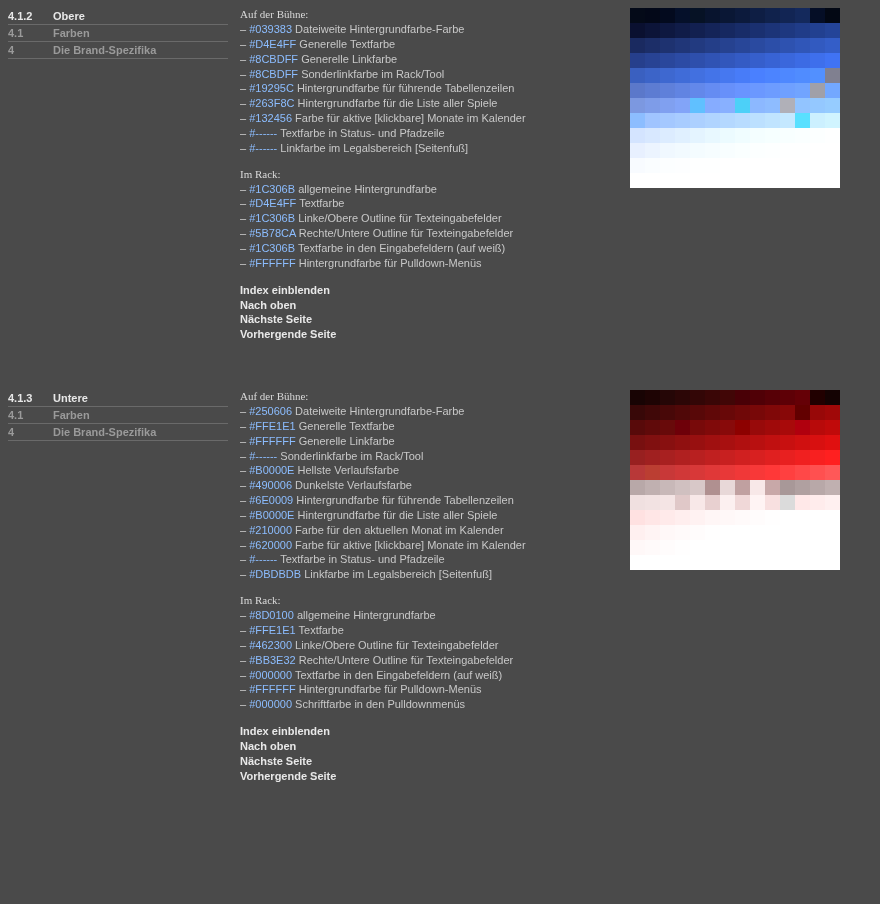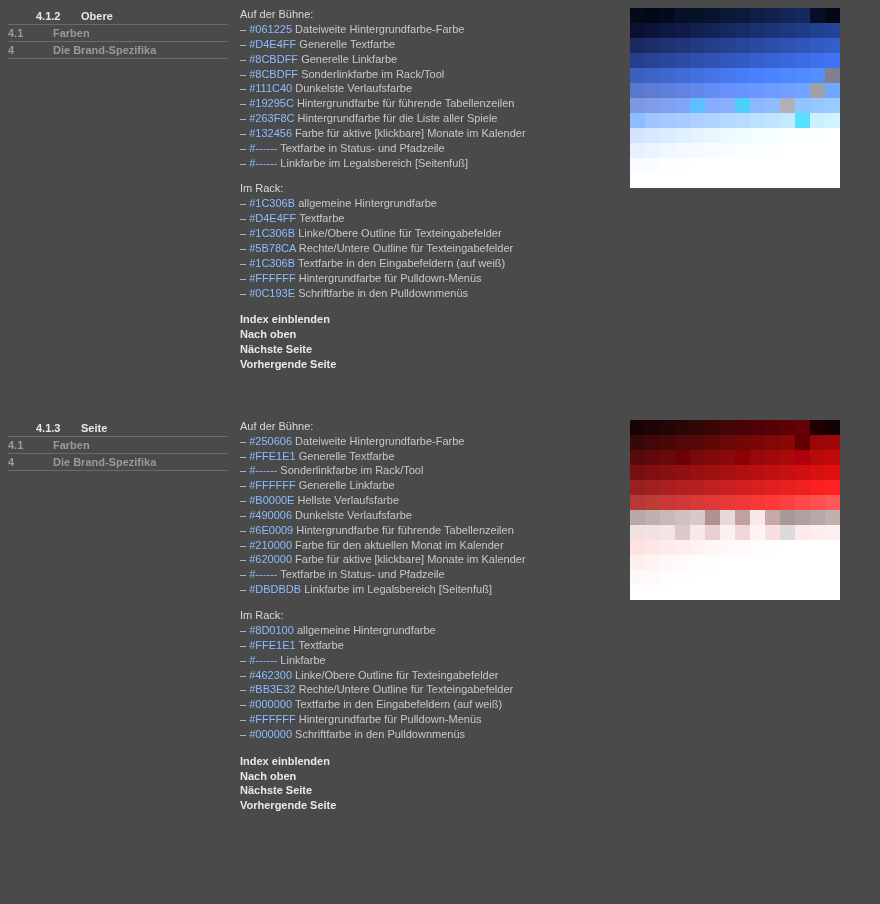--- a/index.html
+++ b/index.html
@@ -27,37 +27,37 @@
   .sidebar-row.bordered {
     border-bottom: 1px solid #6a6a6a;
   }
   .side-num {
     width: 45px;
     color: #9a9a9a;
     font-weight: bold;
   }
   .side-num.active {
     color: #e8e8e8;
-    margin-left: 28px;
   }
   .side-label {
     color: #9a9a9a;
     font-weight: bold;
   }
   .side-label.active {
     color: #e8e8e8;
   }
   .content {
     width: 390px;
     flex-shrink: 0;
     padding-left: 12px;
   }
   .content .heading {
     color: #d9d9d9;
     margin-bottom: 2px;
+    font-family: Liberation Serif, serif;
   }
   .color-line {
     color: #d0d0d0;
     line-height: 1.35;
   }
   .dash { color: #d0d0d0; }
   .hex { color: #8cbdff; }
   .desc { color: #c8c8c8; }
   .navlinks {
     margin-top: 12px;
@@ -92,39 +92,37 @@
           <span class="side-num">4.1</span>
           <span class="side-label">Farben</span>
         </div>
         <div class="sidebar-row bordered">
           <span class="side-num">4</span>
           <span class="side-label">Die Brand-Spezifika</span>
         </div>
       </div>
       <div class="content">
         <div class="heading">Auf der Bühne:</div>
-        <div class="color-line"><span class="dash">– </span><span class="hex">#061225</span> <span class="desc">Dateiweite Hintergrundfarbe-Farbe</span></div>
+        <div class="color-line"><span class="dash">– </span><span class="hex">#039383</span> <span class="desc">Dateiweite Hintergrundfarbe-Farbe</span></div>
         <div class="color-line"><span class="dash">– </span><span class="hex">#D4E4FF</span> <span class="desc">Generelle Textfarbe</span></div>
         <div class="color-line"><span class="dash">– </span><span class="hex">#8CBDFF</span> <span class="desc">Generelle Linkfarbe</span></div>
         <div class="color-line"><span class="dash">– </span><span class="hex">#8CBDFF</span> <span class="desc">Sonderlinkfarbe im Rack/Tool</span></div>
-        <div class="color-line"><span class="dash">– </span><span class="hex">#111C40</span> <span class="desc">Dunkelste Verlaufsfarbe</span></div>
         <div class="color-line"><span class="dash">– </span><span class="hex">#19295C</span> <span class="desc">Hintergrundfarbe für führende Tabellenzeilen</span></div>
         <div class="color-line"><span class="dash">– </span><span class="hex">#263F8C</span> <span class="desc">Hintergrundfarbe für die Liste aller Spiele</span></div>
         <div class="color-line"><span class="dash">– </span><span class="hex">#132456</span> <span class="desc">Farbe für aktive [klickbare] Monate im Kalender</span></div>
         <div class="color-line"><span class="dash">– </span><span class="hex">#------</span> <span class="desc">Textfarbe in Status- und Pfadzeile</span></div>
         <div class="color-line"><span class="dash">– </span><span class="hex">#------</span> <span class="desc">Linkfarbe im Legalsbereich [Seitenfuß]</span></div>
         <div class="spacer"></div>
         <div class="heading">Im Rack:</div>
         <div class="color-line"><span class="dash">– </span><span class="hex">#1C306B</span> <span class="desc">allgemeine Hintergrundfarbe</span></div>
         <div class="color-line"><span class="dash">– </span><span class="hex">#D4E4FF</span> <span class="desc">Textfarbe</span></div>
         <div class="color-line"><span class="dash">– </span><span class="hex">#1C306B</span> <span class="desc">Linke/Obere Outline für Texteingabefelder</span></div>
         <div class="color-line"><span class="dash">– </span><span class="hex">#5B78CA</span> <span class="desc">Rechte/Untere Outline für Texteingabefelder</span></div>
         <div class="color-line"><span class="dash">– </span><span class="hex">#1C306B</span> <span class="desc">Textfarbe in den Eingabefeldern (auf weiß)</span></div>
         <div class="color-line"><span class="dash">– </span><span class="hex">#FFFFFF</span> <span class="desc">Hintergrundfarbe für Pulldown-Menüs</span></div>
-        <div class="color-line"><span class="dash">– </span><span class="hex">#0C193E</span> <span class="desc">Schriftfarbe in den Pulldownmenüs</span></div>
         <div class="navlinks">
           <div>Index einblenden</div>
           <div>Nach oben</div>
           <div>Nächste Seite</div>
           <div>Vorhergende Seite</div>
         </div>
       </div>
       <div class="swatch-grid">
         <div class="swatch" style="background: rgb(4, 10, 24);"></div>
         <div class="swatch" style="background: rgb(3, 8, 24);"></div>
@@ -293,49 +291,49 @@
         <div class="swatch" style="background: rgb(255, 255, 255);"></div>
         <div class="swatch" style="background: rgb(255, 255, 255);"></div>
         <div class="swatch" style="background: rgb(255, 255, 255);"></div>
         <div class="swatch" style="background: rgb(255, 255, 255);"></div>
       </div>
     </div>
     <div class="section">
       <div class="sidebar">
         <div class="sidebar-row bordered">
           <span class="side-num active">4.1.3</span>
-          <span class="side-label active">Seite</span>
+          <span class="side-label active">Untere</span>
         </div>
         <div class="sidebar-row bordered">
           <span class="side-num">4.1</span>
           <span class="side-label">Farben</span>
         </div>
         <div class="sidebar-row bordered">
           <span class="side-num">4</span>
           <span class="side-label">Die Brand-Spezifika</span>
         </div>
       </div>
       <div class="content">
         <div class="heading">Auf der Bühne:</div>
         <div class="color-line"><span class="dash">– </span><span class="hex">#250606</span> <span class="desc">Dateiweite Hintergrundfarbe-Farbe</span></div>
         <div class="color-line"><span class="dash">– </span><span class="hex">#FFE1E1</span> <span class="desc">Generelle Textfarbe</span></div>
+        <div class="color-line"><span class="dash">– </span><span class="hex">#FFFFFF</span> <span class="desc">Generelle Linkfarbe</span></div>
         <div class="color-line"><span class="dash">– </span><span class="hex">#------</span> <span class="desc">Sonderlinkfarbe im Rack/Tool</span></div>
-        <div class="color-line"><span class="dash">– </span><span class="hex">#FFFFFF</span> <span class="desc">Generelle Linkfarbe</span></div>
         <div class="color-line"><span class="dash">– </span><span class="hex">#B0000E</span> <span class="desc">Hellste Verlaufsfarbe</span></div>
         <div class="color-line"><span class="dash">– </span><span class="hex">#490006</span> <span class="desc">Dunkelste Verlaufsfarbe</span></div>
         <div class="color-line"><span class="dash">– </span><span class="hex">#6E0009</span> <span class="desc">Hintergrundfarbe für führende Tabellenzeilen</span></div>
+        <div class="color-line"><span class="dash">– </span><span class="hex">#B0000E</span> <span class="desc">Hintergrundfarbe für die Liste aller Spiele</span></div>
         <div class="color-line"><span class="dash">– </span><span class="hex">#210000</span> <span class="desc">Farbe für den aktuellen Monat im Kalender</span></div>
         <div class="color-line"><span class="dash">– </span><span class="hex">#620000</span> <span class="desc">Farbe für aktive [klickbare] Monate im Kalender</span></div>
         <div class="color-line"><span class="dash">– </span><span class="hex">#------</span> <span class="desc">Textfarbe in Status- und Pfadzeile</span></div>
         <div class="color-line"><span class="dash">– </span><span class="hex">#DBDBDB</span> <span class="desc">Linkfarbe im Legalsbereich [Seitenfuß]</span></div>
         <div class="spacer"></div>
         <div class="heading">Im Rack:</div>
         <div class="color-line"><span class="dash">– </span><span class="hex">#8D0100</span> <span class="desc">allgemeine Hintergrundfarbe</span></div>
         <div class="color-line"><span class="dash">– </span><span class="hex">#FFE1E1</span> <span class="desc">Textfarbe</span></div>
-        <div class="color-line"><span class="dash">– </span><span class="hex">#------</span> <span class="desc">Linkfarbe</span></div>
         <div class="color-line"><span class="dash">– </span><span class="hex">#462300</span> <span class="desc">Linke/Obere Outline für Texteingabefelder</span></div>
         <div class="color-line"><span class="dash">– </span><span class="hex">#BB3E32</span> <span class="desc">Rechte/Untere Outline für Texteingabefelder</span></div>
         <div class="color-line"><span class="dash">– </span><span class="hex">#000000</span> <span class="desc">Textfarbe in den Eingabefeldern (auf weiß)</span></div>
         <div class="color-line"><span class="dash">– </span><span class="hex">#FFFFFF</span> <span class="desc">Hintergrundfarbe für Pulldown-Menüs</span></div>
         <div class="color-line"><span class="dash">– </span><span class="hex">#000000</span> <span class="desc">Schriftfarbe in den Pulldownmenüs</span></div>
         <div class="navlinks">
           <div>Index einblenden</div>
           <div>Nach oben</div>
           <div>Nächste Seite</div>
           <div>Vorhergende Seite</div>

